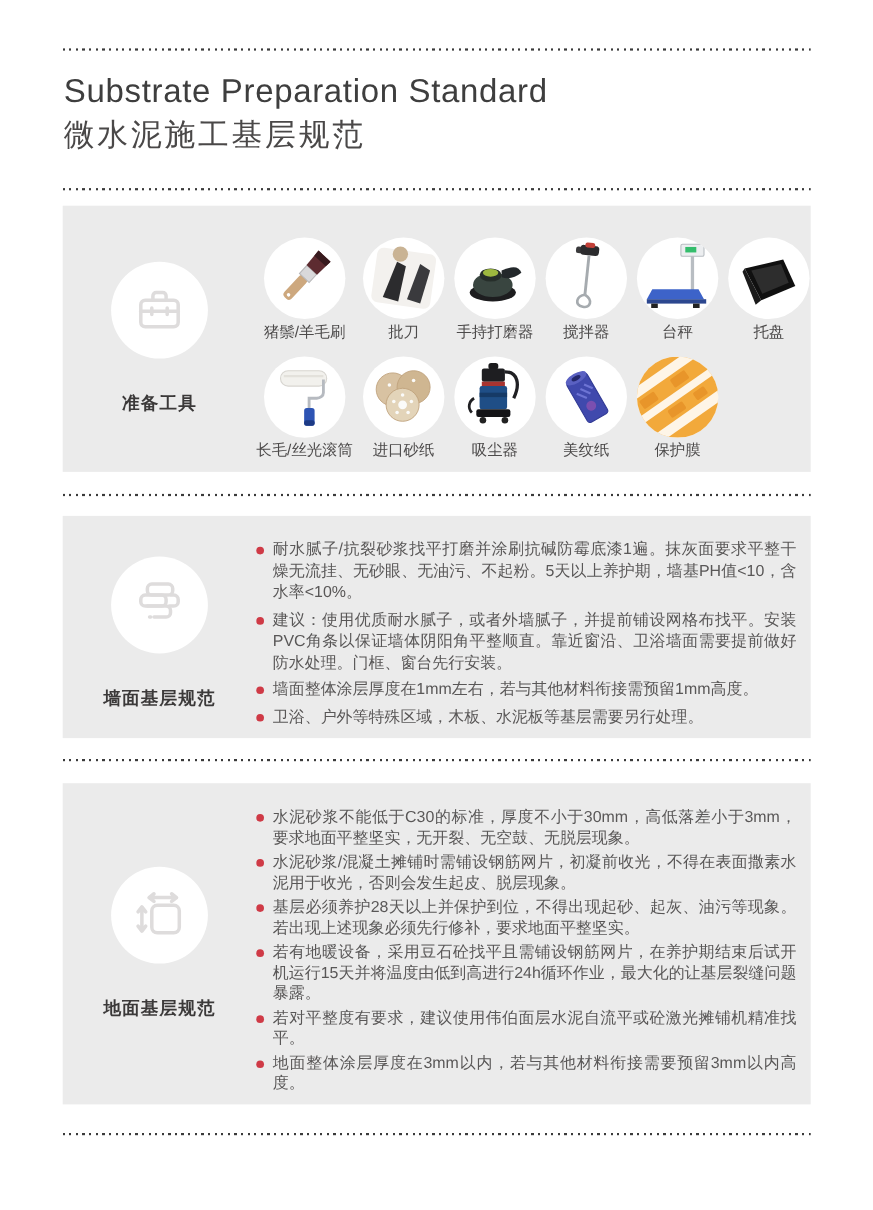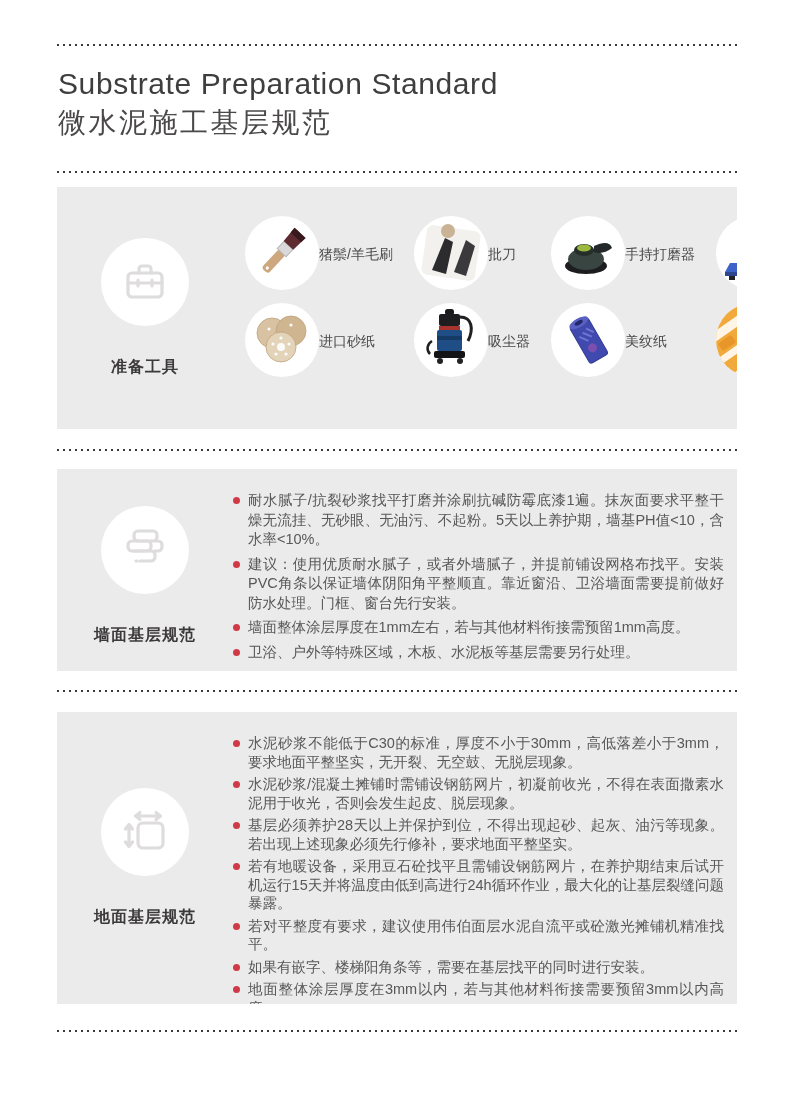--- a/index.html
+++ b/index.html
@@ -20,21 +20,21 @@
   .dots-b{margin-top:20px;}
   .dots-c{margin-top:19px;}
   .dots-d{margin-top:26px;}
   .rail{width:176px;flex-shrink:0;display:flex;flex-direction:column;align-items:center;justify-content:center;}
   .sec-wall .rail{padding-top:12px;}
   .rail-circle{width:88px;height:88px;border-radius:50%;background:#fff;display:flex;align-items:center;justify-content:center;}
   .rail-label{margin-top:31px;font-size:16px;font-weight:bold;color:#3b3939;letter-spacing:1px;}
   .rail-icon{stroke:#dedcdc;fill:none;stroke-width:3.2;stroke-linecap:round;stroke-linejoin:round;}
   
   .tool-grid{flex:1;display:grid;grid-template-columns:repeat(6,1fr);column-gap:9px;row-gap:13px;padding:29px 20px 0 0;align-content:start;}
-  .tool{display:flex;flex-direction:row;align-items:center;margin-left:12px;}
+  .tool{display:flex;flex-direction:column;align-items:center;}
   .tool-photo{width:74px;height:74px;border-radius:50%;background:#fff;overflow:hidden;flex-shrink:0;}
   .tool-photo svg{display:block;}
   .tool-label{margin-top:3px;font-size:14px;color:#4c4a4a;white-space:nowrap;}
   
   .bullets{flex:1;list-style:none;margin:0;padding:22px 13px 0 0;}
   .bullets li{position:relative;padding-left:15px;font-size:14.5px;color:var(--body,#595757);
     text-align:justify;text-justify:inter-ideograph;}
   .bullets li::before{content:"";position:absolute;left:0;top:6px;width:7px;height:7px;border-radius:50%;background:var(--accent,#cf3a46);}
   .sec-wall .bullets li{line-height:19.5px;margin-bottom:5px;}
   .sec-floor .bullets li{line-height:18.5px;margin-bottom:4px;}
@@ -101,20 +101,34 @@
             <ellipse cx="35" cy="50" rx="21" ry="8" fill="#1d1d1f"></ellipse>
             <ellipse cx="35" cy="43" rx="18" ry="11" fill="#394540"></ellipse>
             <path d="M43 30 q15 -7 18 2 q-9 7 -18 4 z" fill="#23282b"></path>
             <ellipse cx="33" cy="34" rx="10" ry="6" fill="#262e2a"></ellipse>
             <ellipse cx="33" cy="32" rx="7" ry="3.5" fill="#9db83f"></ellipse>
           </svg>
         </div>
         <div class="tool-label">手持打磨器</div>
       </div>
 
+      <div class="tool">
+        <div class="tool-photo">
+          <svg width="74" height="74" viewBox="0 0 74 74">
+            <g transform="rotate(6 37 37)">
+              <rect x="25" y="9" width="6" height="6" rx="2" fill="#3a3a3c"></rect>
+              <rect x="29" y="7" width="17" height="9" rx="3" fill="#2b2b2d"></rect>
+              <rect x="33" y="4.5" width="9" height="4.5" rx="2" fill="#c24038"></rect>
+              <rect x="36" y="16" width="2.6" height="36" fill="#a6abaf"></rect>
+              <path d="M37.5 52 c-8 2 -9 10 -1 11 c7 1 9 -7 1 -11" fill="none" stroke="#a6abaf" stroke-width="2.4"></path>
+            </g>
+          </svg>
+        </div>
+        <div class="tool-label">搅拌器</div>
+      </div>
 
       <div class="tool">
         <div class="tool-photo">
           <svg width="74" height="74" viewBox="0 0 74 74">
             <rect x="49" y="14" width="3" height="36" fill="#b8bdc2"></rect>
             <rect x="40" y="6" width="21" height="11" rx="1.5" fill="#eceef0" stroke="#b8bdc2" stroke-width="1"></rect>
             <rect x="44" y="8.5" width="10" height="5" fill="#34bd6c"></rect>
             <path d="M14 47 h42 l5 9 h-52 z" fill="#3d63c9"></path>
             <rect x="9" y="56" width="54" height="4" fill="#2c478f"></rect>
             <rect x="13" y="60" width="6" height="4" fill="#222"></rect>
@@ -262,21 +276,20 @@
         </svg>
       </div>
       <div class="rail-label">地面基层规范</div>
     </div>
     <ul class="bullets">
       <li>水泥砂浆不能低于C30的标准，厚度不小于30mm，高低落差小于3mm，要求地面平整坚实，无开裂、无空鼓、无脱层现象。</li>
       <li>水泥砂浆/混凝土摊铺时需铺设钢筋网片，初凝前收光，不得在表面撒素水泥用于收光，否则会发生起皮、脱层现象。</li>
       <li>基层必须养护28天以上并保护到位，不得出现起砂、起灰、油污等现象。若出现上述现象必须先行修补，要求地面平整坚实。</li>
       <li>若有地暖设备，采用豆石砼找平且需铺设钢筋网片，在养护期结束后试开机运行15天并将温度由低到高进行24h循环作业，最大化的让基层裂缝问题暴露。</li>
       <li>若对平整度有要求，建议使用伟伯面层水泥自流平或砼激光摊铺机精准找平。</li>
-      <li>如果有嵌字、楼梯阳角条等，需要在基层找平的同时进行安装。</li>
       <li>地面整体涂层厚度在3mm以内，若与其他材料衔接需要预留3mm以内高度。</li>
 
     </ul>
   </div>
 
   <div class="dots dots-d"></div>
 
 </div>
 
 </body></html>

